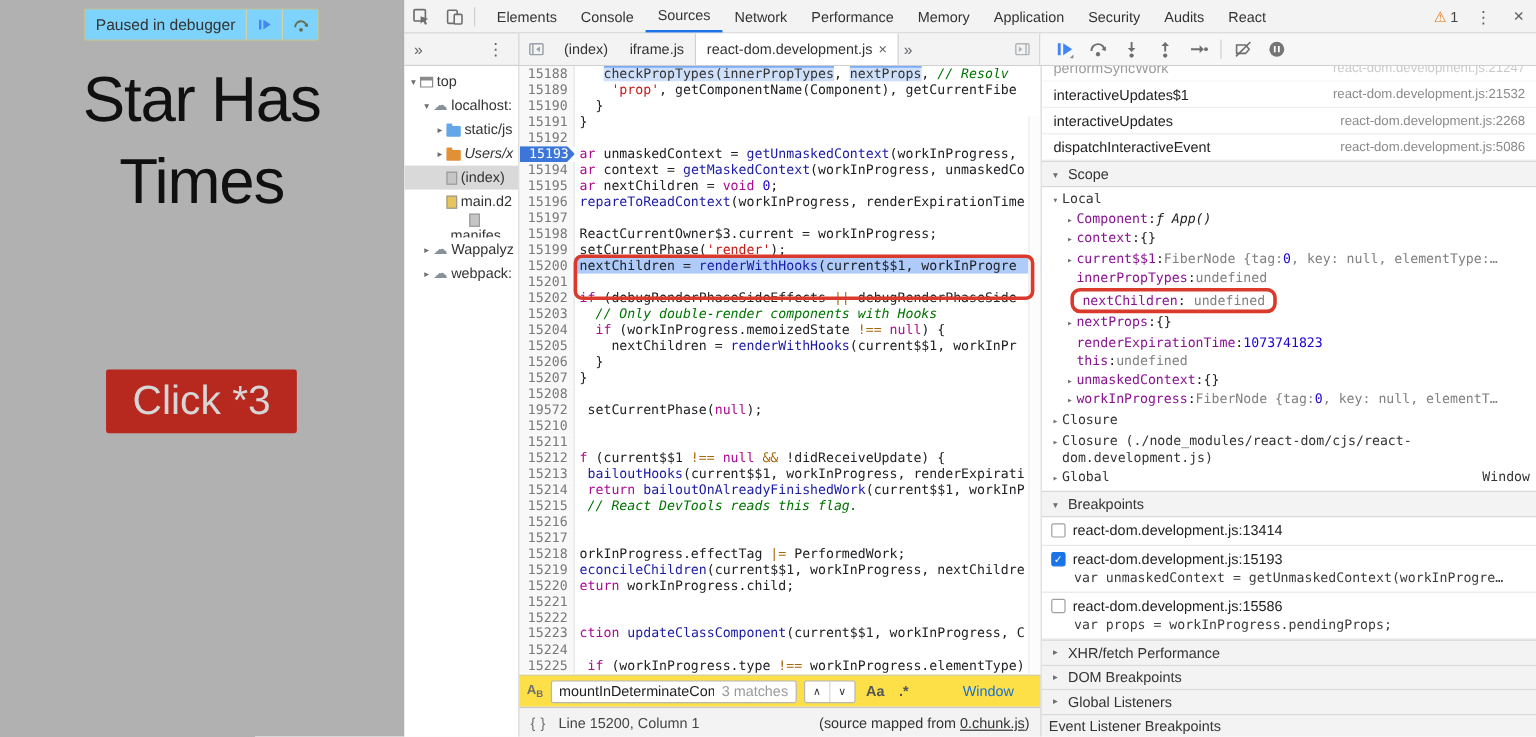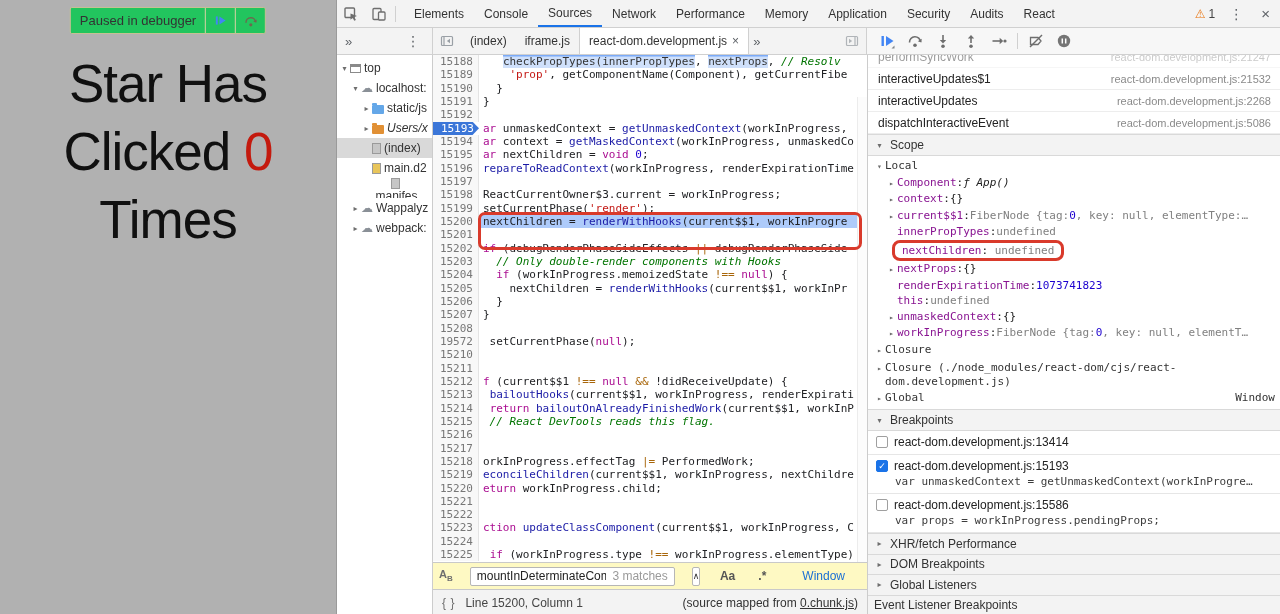--- a/index.html
+++ b/index.html
@@ -1,20 +1,20 @@
 <!DOCTYPE html>
 <html><head>
 <meta charset="utf-8">
 <style>
   html,body{margin:0;padding:0;background:#e8e8e8;font-family:"Liberation Sans",sans-serif;}
   .screen{position:relative;width:1280px;height:614px;background:#fff;overflow:hidden;}
 
   
   .page{position:absolute;left:0;top:0;width:336px;height:614px;background:#b1b1b1;}
-  .paused-banner{position:absolute;left:50%;top:7px;transform:translateX(-50%);display:flex;align-items:stretch;height:25px;background:#22c55e;border:1px solid #c6c093;border-radius:2px;font-size:13px;color:#333;white-space:nowrap;}
+  .paused-banner{position:absolute;left:50%;top:7px;transform:translateX(-50%);display:flex;align-items:stretch;height:25px;background:#7dd3fc;border:1px solid #c6c093;border-radius:2px;font-size:13px;color:#333;white-space:nowrap;}
   .pb-text{display:flex;align-items:center;padding:0 9px;}
   .pb-btn{display:flex;align-items:center;justify-content:center;width:29px;border-left:1px solid #d8d2a4;cursor:pointer;}
   .headline{position:absolute;top:50px;left:0;width:336px;text-align:center;font-size:53px;line-height:68px;color:#101010;letter-spacing:-1px;}
   .count{color:#c41a0e;}
   .click-btn{position:absolute;left:50%;top:308px;transform:translateX(-50%);background:#b7281e;color:#d6d6d6;font-size:34px;font-family:"Liberation Sans",sans-serif;padding:7px 22px;border:none;border-radius:2px;cursor:pointer;}
 
   
   .devtools{position:absolute;left:336px;top:0;width:944px;height:614px;background:#fff;border-left:1px solid #9a9a9a;box-sizing:border-box;font-size:12px;color:#333;}
   .dt-toolbar{height:27px;display:flex;align-items:center;background:#f3f3f3;border-bottom:1px solid #d0d0d0;}
   .ti{width:28px;height:26px;display:flex;align-items:center;justify-content:center;cursor:pointer;flex:none;}
@@ -67,21 +67,21 @@
   .gutter.bp{background:#3b76d8;color:#fff;border-right:none;clip-path:polygon(0 0,86% 0,100% 50%,86% 100%,0 100%);}
   .code{flex:1;padding-left:4px;overflow:hidden;}
   .code-line.paused .code{background:#aecbfa;}
   .tk-k{color:#aa0d91;} .tk-s{color:#c41a16;} .tk-n{color:#1c00cf;}
   .tk-c{color:#007400;font-style:italic;} .tk-f{color:#1a1aa6;}
   .tk-o{color:#a8660a;} .tk-d{color:#202124;}
   .tk-m{background:#cfe0fb;box-shadow:inset 0 1.5px 0 #7baaf7;}
   .red-annotation{position:absolute;border:3px solid #d93a2b;border-radius:7px;pointer-events:none;z-index:5;}
   .ed-scrollbar{position:absolute;right:0;top:42px;bottom:0;width:9px;background:#fcfcfc;border-left:1px solid #ececec;}
 
-  .searchbar{height:27px;border-top:1px solid #c9c9c9;background:#fef9c3;display:flex;align-items:center;padding:0 6px;gap:17px;box-sizing:border-box;}
+  .searchbar{height:27px;border-top:1px solid #c9c9c9;background:#fde047;display:flex;align-items:center;padding:0 6px;gap:6px;box-sizing:border-box;}
   .ab-icon{color:#6e6e6e;font-size:11px;font-weight:bold;flex:none;}
   .ab-icon sub{font-size:8px;}
   .search-field{display:flex;align-items:center;height:19px;background:#fff;border:1px solid #b6b6b6;border-radius:2px;padding:0 6px;width:205px;box-sizing:border-box;}
   .query{color:#222;overflow:hidden;white-space:nowrap;}
   .matches{color:#9a9a9a;margin-left:auto;padding-left:6px;flex:none;}
   .updown{display:flex;height:19px;border:1px solid #b6b6b6;border-radius:2px;background:#fff;overflow:hidden;box-sizing:border-box;}
   .ud-btn{width:20px;display:flex;align-items:center;justify-content:center;font-size:9px;color:#333;cursor:pointer;}
   .ud-btn + .ud-btn{border-left:1px solid #d6d6d6;}
   .flag-btn{color:#555;cursor:pointer;padding:0 3px;font-weight:bold;}
   .cancel-btn{margin-left:auto;color:#1a6fd4;cursor:pointer;padding:0 16px;}
@@ -133,23 +133,23 @@
       <span class="pb-btn">
         <svg width="14" height="14" viewBox="0 0 16 16">
             <path d="M2.5 10a5.5 5.5 0 0 1 11-.5" fill="none" stroke="#6b6b4e" stroke-width="1.7"></path>
             <path d="M10.8 8.6l3.6 1.2.3-3.6z" fill="#6b6b4e"></path>
             <circle cx="8" cy="12.4" r="1.8" fill="#6b6b4e"></circle>
           </svg>
       </span>
     </div>
     <div class="headline">
       <div>Star Has</div>
-      <div><span>Clicked</span>&nbsp;<span class="count">0</span></div>
       <div>Times</div>
     </div>
+    <button class="click-btn">Click *3</button>
   </div>
 
   <div class="devtools">
 
     <div class="dt-toolbar">
       <span class="ti">
         <svg width="16" height="16" viewBox="0 0 16 16">
             <rect x="2" y="2" width="9.5" height="9.5" rx="1" fill="none" stroke="#6e6e6e" stroke-width="1.4"></rect>
             <path d="M7.5 7.5l6.5 2.4-2.7 1 1.6 3-1.7.8-1.5-3-2.2 2z" fill="#6e6e6e"></path>
           </svg>

